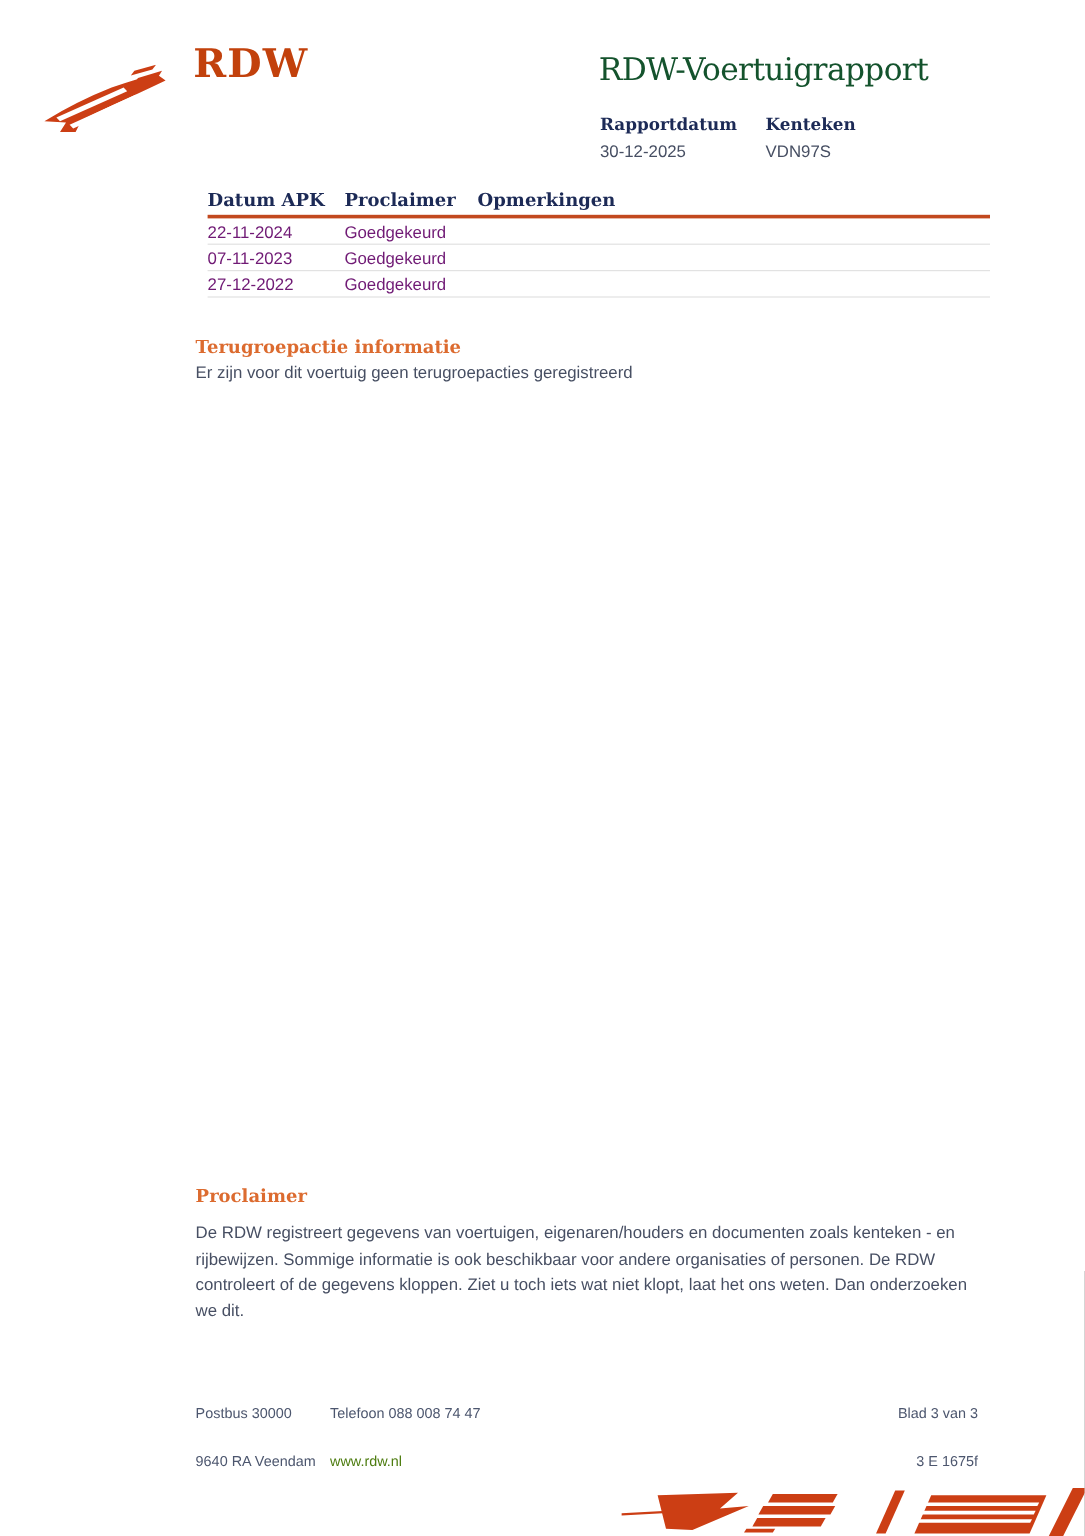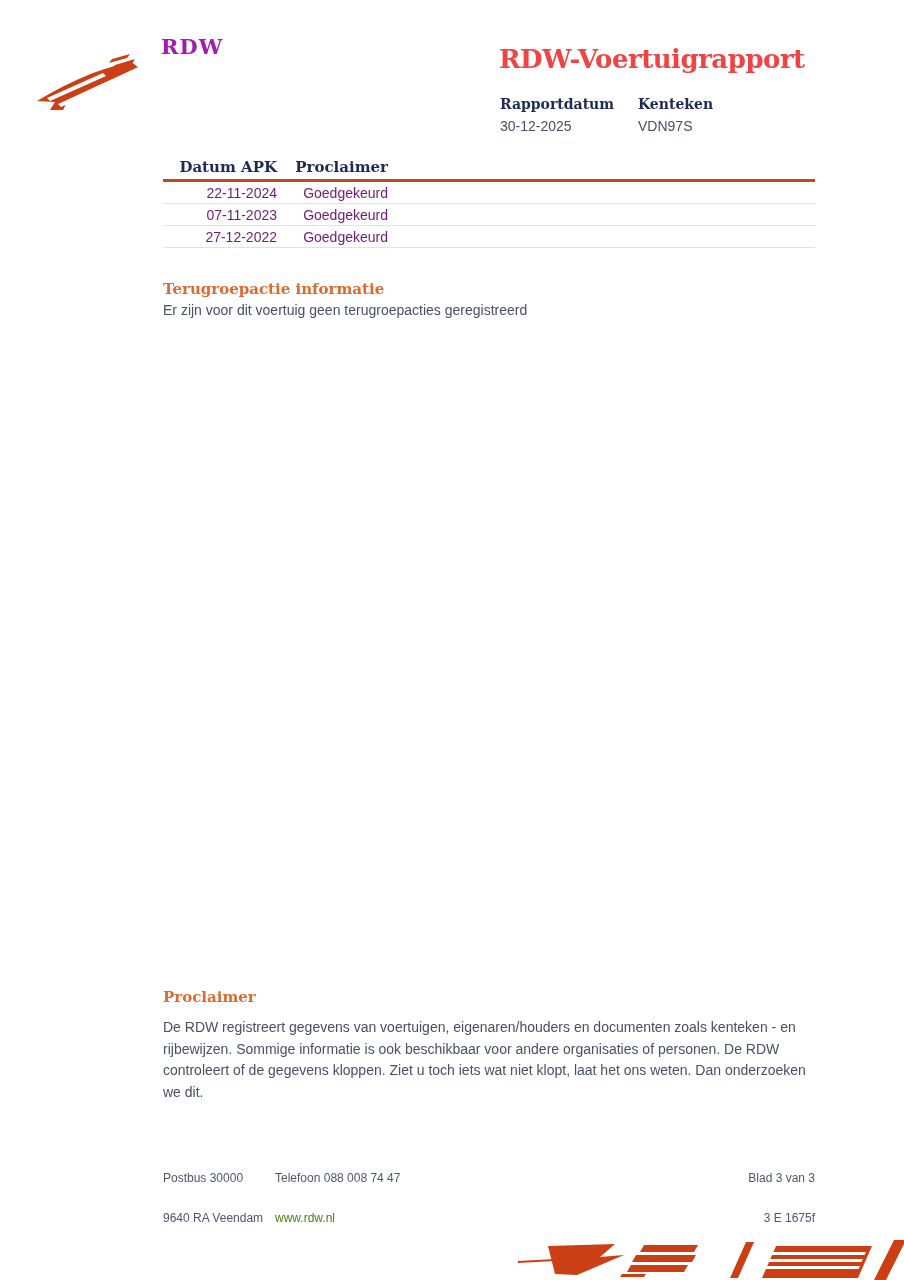--- a/index.html
+++ b/index.html
@@ -10,37 +10,37 @@
     background:#ffffff;
     overflow:hidden;
     font-family:"Liberation Sans", sans-serif;
     color:#474f63;
   }
   
   .logo-svg{position:absolute;left:35px;top:54px;width:112px;height:62px;}
   .wordmark{
     position:absolute;left:161px;top:36px;
     font-family:"DejaVu Serif", serif;font-weight:700;
-    font-size:21px;line-height:1;color:#a21caf;letter-spacing:1px;
+    font-size:33px;line-height:1;color:#c2410c;letter-spacing:1px;
   }
   .report-title{
     position:absolute;left:499px;top:45px;
-    font-family:"DejaVu Serif", serif;font-weight:700;
-    font-size:26px;line-height:1.1;color:#ef4444;letter-spacing:-0.5px;
+    font-family:"DejaVu Serif", serif;font-weight:400;
+    font-size:26px;line-height:1.1;color:#14532d;letter-spacing:-0.5px;
   }
   .meta-label{
     position:absolute;top:96px;
     font-family:"DejaVu Serif", serif;font-weight:700;
     font-size:14px;color:#1c2a56;
   }
   .meta-value{position:absolute;top:118px;font-size:14px;color:#474f63;}
   .meta-col1{left:500px;}
   .meta-col2{left:638px;}
   
-  .apk-table{position:absolute;left:163px;top:158px;width:652px;text-align:right;}
+  .apk-table{position:absolute;left:173px;top:158px;width:652px;}
   .thead{
     display:flex;align-items:flex-end;
     border-bottom:3px solid #c2491f;
     padding-bottom:3px;
     font-family:"DejaVu Serif", serif;font-weight:700;
     font-size:15px;color:#1c2a56;
   }
   .trow{
     display:flex;align-items:center;
     height:21px;
@@ -97,20 +97,21 @@
 
   <div class="meta-label meta-col1">Rapportdatum</div>
   <div class="meta-label meta-col2">Kenteken</div>
   <div class="meta-value meta-col1">30-12-2025</div>
   <div class="meta-value meta-col2">VDN97S</div>
 
   <div class="apk-table">
     <div class="thead">
       <div class="cell-1">Datum APK</div>
       <div class="cell-2">Proclaimer</div>
+      <div class="cell-3">Opmerkingen</div>
     </div>
     <div class="trow">
       <div class="cell-1">22-11-2024</div>
       <div class="cell-2">Goedgekeurd</div>
       <div class="cell-3"></div>
     </div>
     <div class="trow">
       <div class="cell-1">07-11-2023</div>
       <div class="cell-2">Goedgekeurd</div>
       <div class="cell-3"></div>

